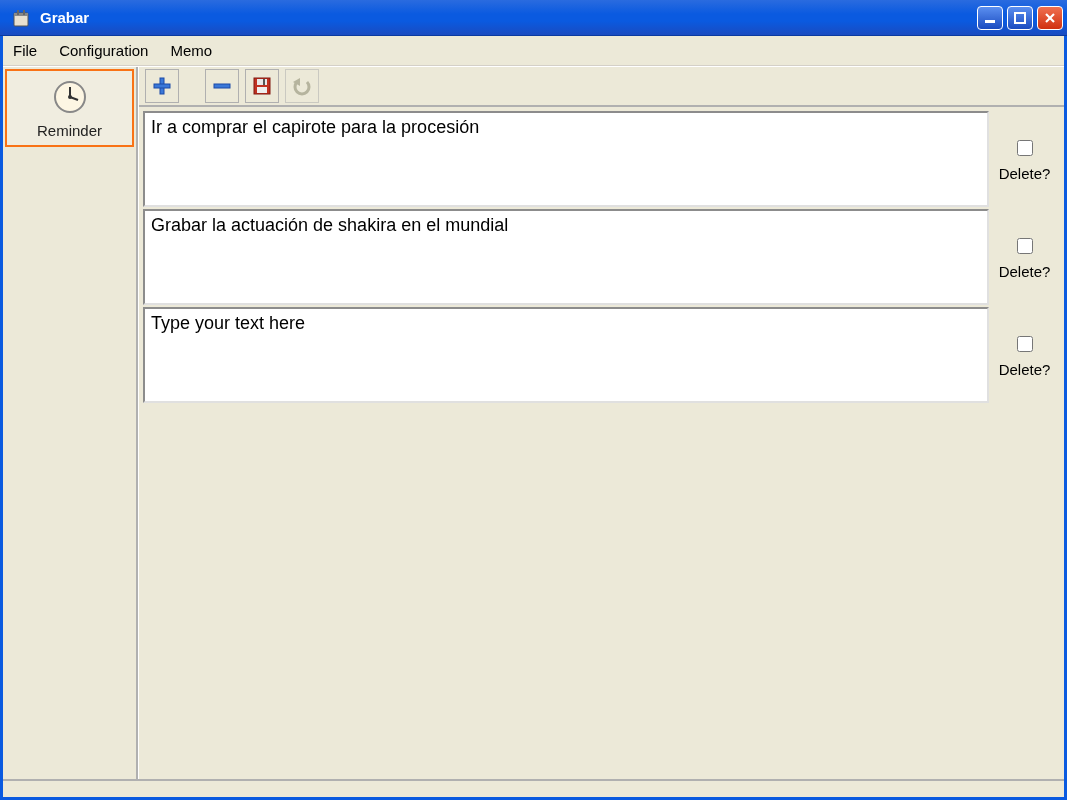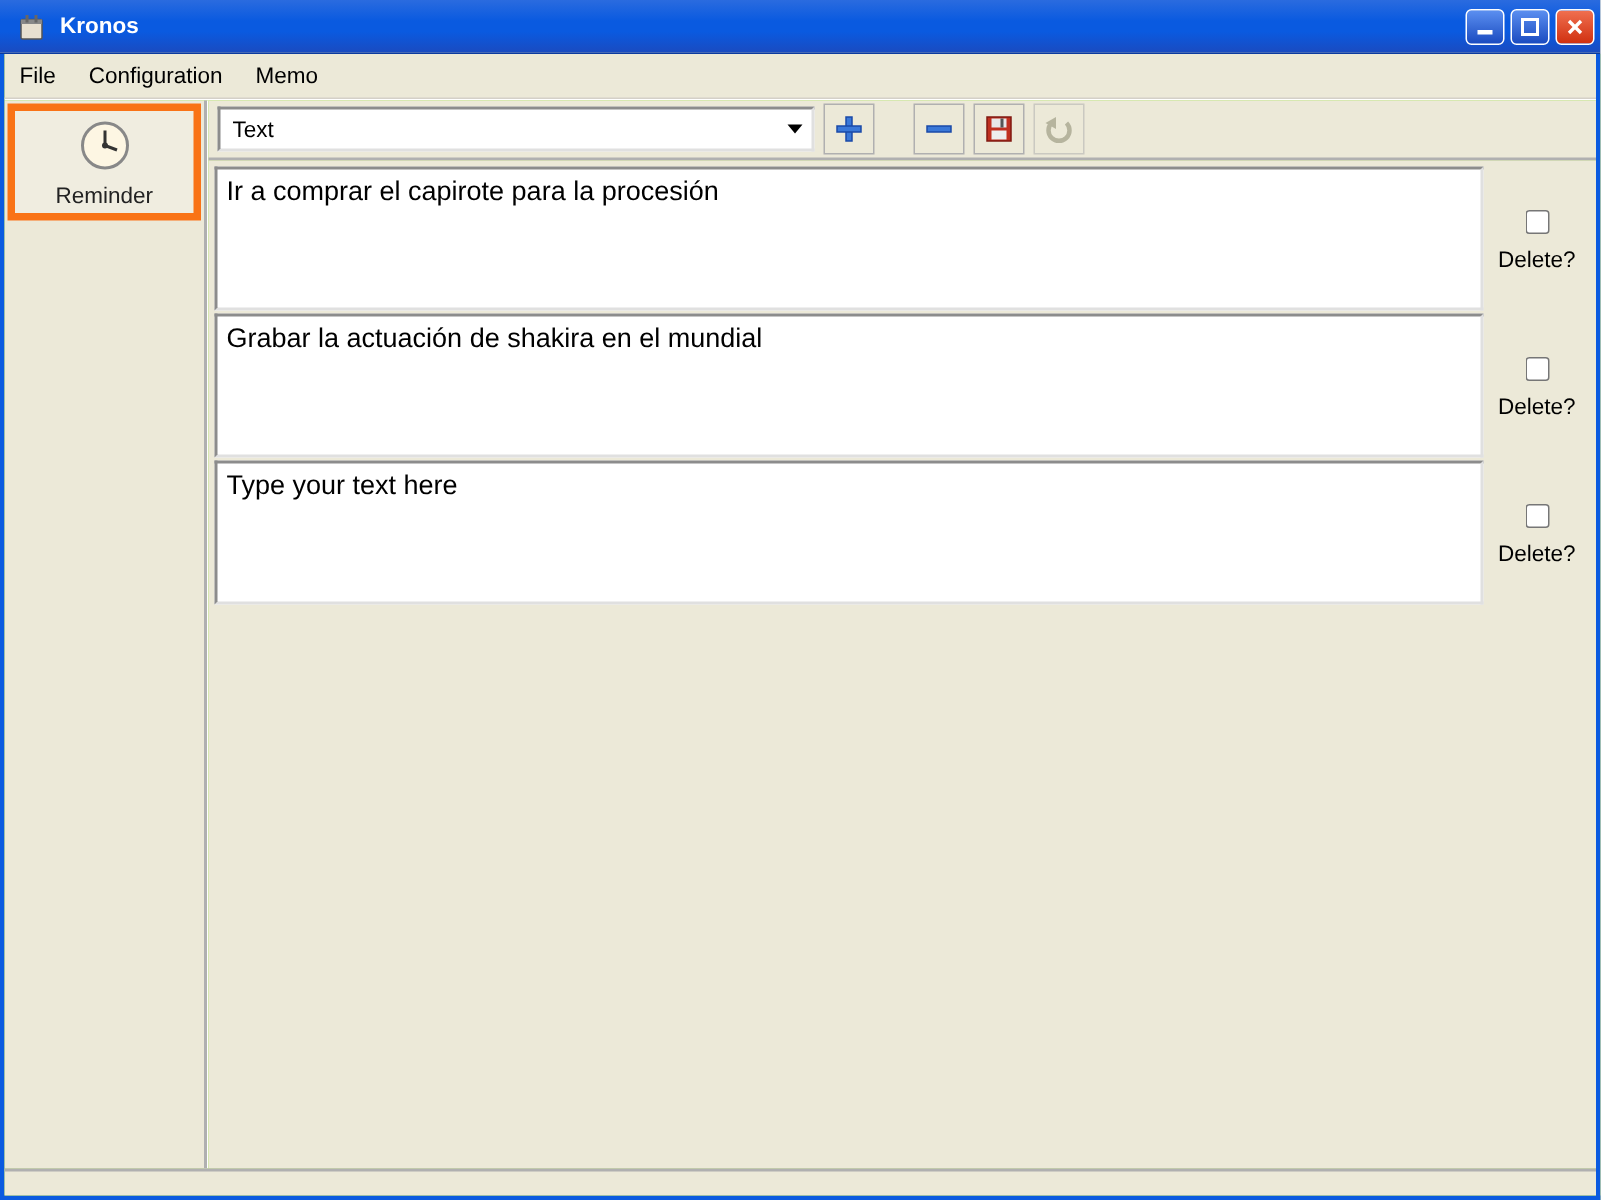--- a/index.html
+++ b/index.html
@@ -40,21 +40,21 @@
   }
   .win-btn.close { background: linear-gradient(to bottom, #f07050, #d03010); }
   .win-btn svg { display:block; }
 
   .outer {
     height: calc(800px - 36px);
     border: 3px solid #0a5ae0;
     border-top: none;
     display: flex;
     flex-direction: column;
-    background: #84cc16;
+    background: #a21caf;
   }
 
   .menubar {
     height: 30px;
     background: #ece9d8;
     border-bottom: 1px solid #d4d0c8;
     display: flex;
     align-items: center;
     padding: 0 10px;
     gap: 22px;
@@ -69,21 +69,21 @@
 
   .sidebar {
     width: 135px;
     border-right: 2px solid #b0b0b0;
     background: #ece9d8;
     padding: 2px;
   }
   .side-item {
     width: 100%;
     height: 78px;
-    border: 5px solid #f97316;
+    border: 2px solid #f97316;
     background: #f0ede0;
     margin-bottom: 2px;
     display: flex;
     flex-direction: column;
     align-items: center;
     justify-content: center;
     cursor: pointer;
   }
   .side-item.active {
     border: 2px solid #888055;
@@ -176,21 +176,21 @@
 
 <div class="titlebar">
   <span class="app-icon">
     <svg width="20" height="20" viewBox="0 0 20 20">
       <rect x="3" y="5" width="14" height="13" rx="1" fill="#e8e0d0" stroke="#555"></rect>
       <rect x="3" y="5" width="14" height="3" fill="#888"></rect>
       <rect x="6" y="2" width="2" height="5" fill="#666"></rect>
       <rect x="12" y="2" width="2" height="5" fill="#666"></rect>
     </svg>
   </span>
-  <span>Kronos</span>
+  <span>Grabar</span>
   <div class="window-buttons">
     <div class="win-btn">
       <svg width="12" height="12">
           <rect x="1" y="8" width="10" height="3" fill="#fff"></rect>
         </svg>
     </div>
     <div class="win-btn">
       <svg width="12" height="12">
           <rect x="1" y="1" width="10" height="10" fill="none" stroke="#fff" stroke-width="2"></rect>
         </svg>
@@ -221,28 +221,20 @@
             <line x1="19" y1="19" x2="27" y2="22" stroke="#333" stroke-width="2"></line>
             <circle cx="19" cy="19" r="2" fill="#333"></circle>
           </svg>
         </span>
         <span class="label">Reminder</span>
       </div>
     </div>
 
     <div class="main">
       <div class="toolbar">
-        <div class="combo">
-          <span>Text</span>
-          <span class="arrow">
-            <svg width="12" height="12">
-                <polygon points="1,3 11,3 6,9" fill="#000"></polygon>
-              </svg>
-          </span>
-        </div>
         <div class="tbtn">
           <svg width="20" height="20">
             <rect x="8" y="2" width="4" height="16" fill="#3a78d8" stroke="#1a4aa8"></rect>
             <rect x="2" y="8" width="16" height="4" fill="#3a78d8" stroke="#1a4aa8"></rect>
           </svg>
         </div>
         <div class="tgap"></div>
         <div class="tbtn">
           <svg width="20" height="20">
             <rect x="2" y="8" width="16" height="4" fill="#3a78d8" stroke="#1a4aa8"></rect>

